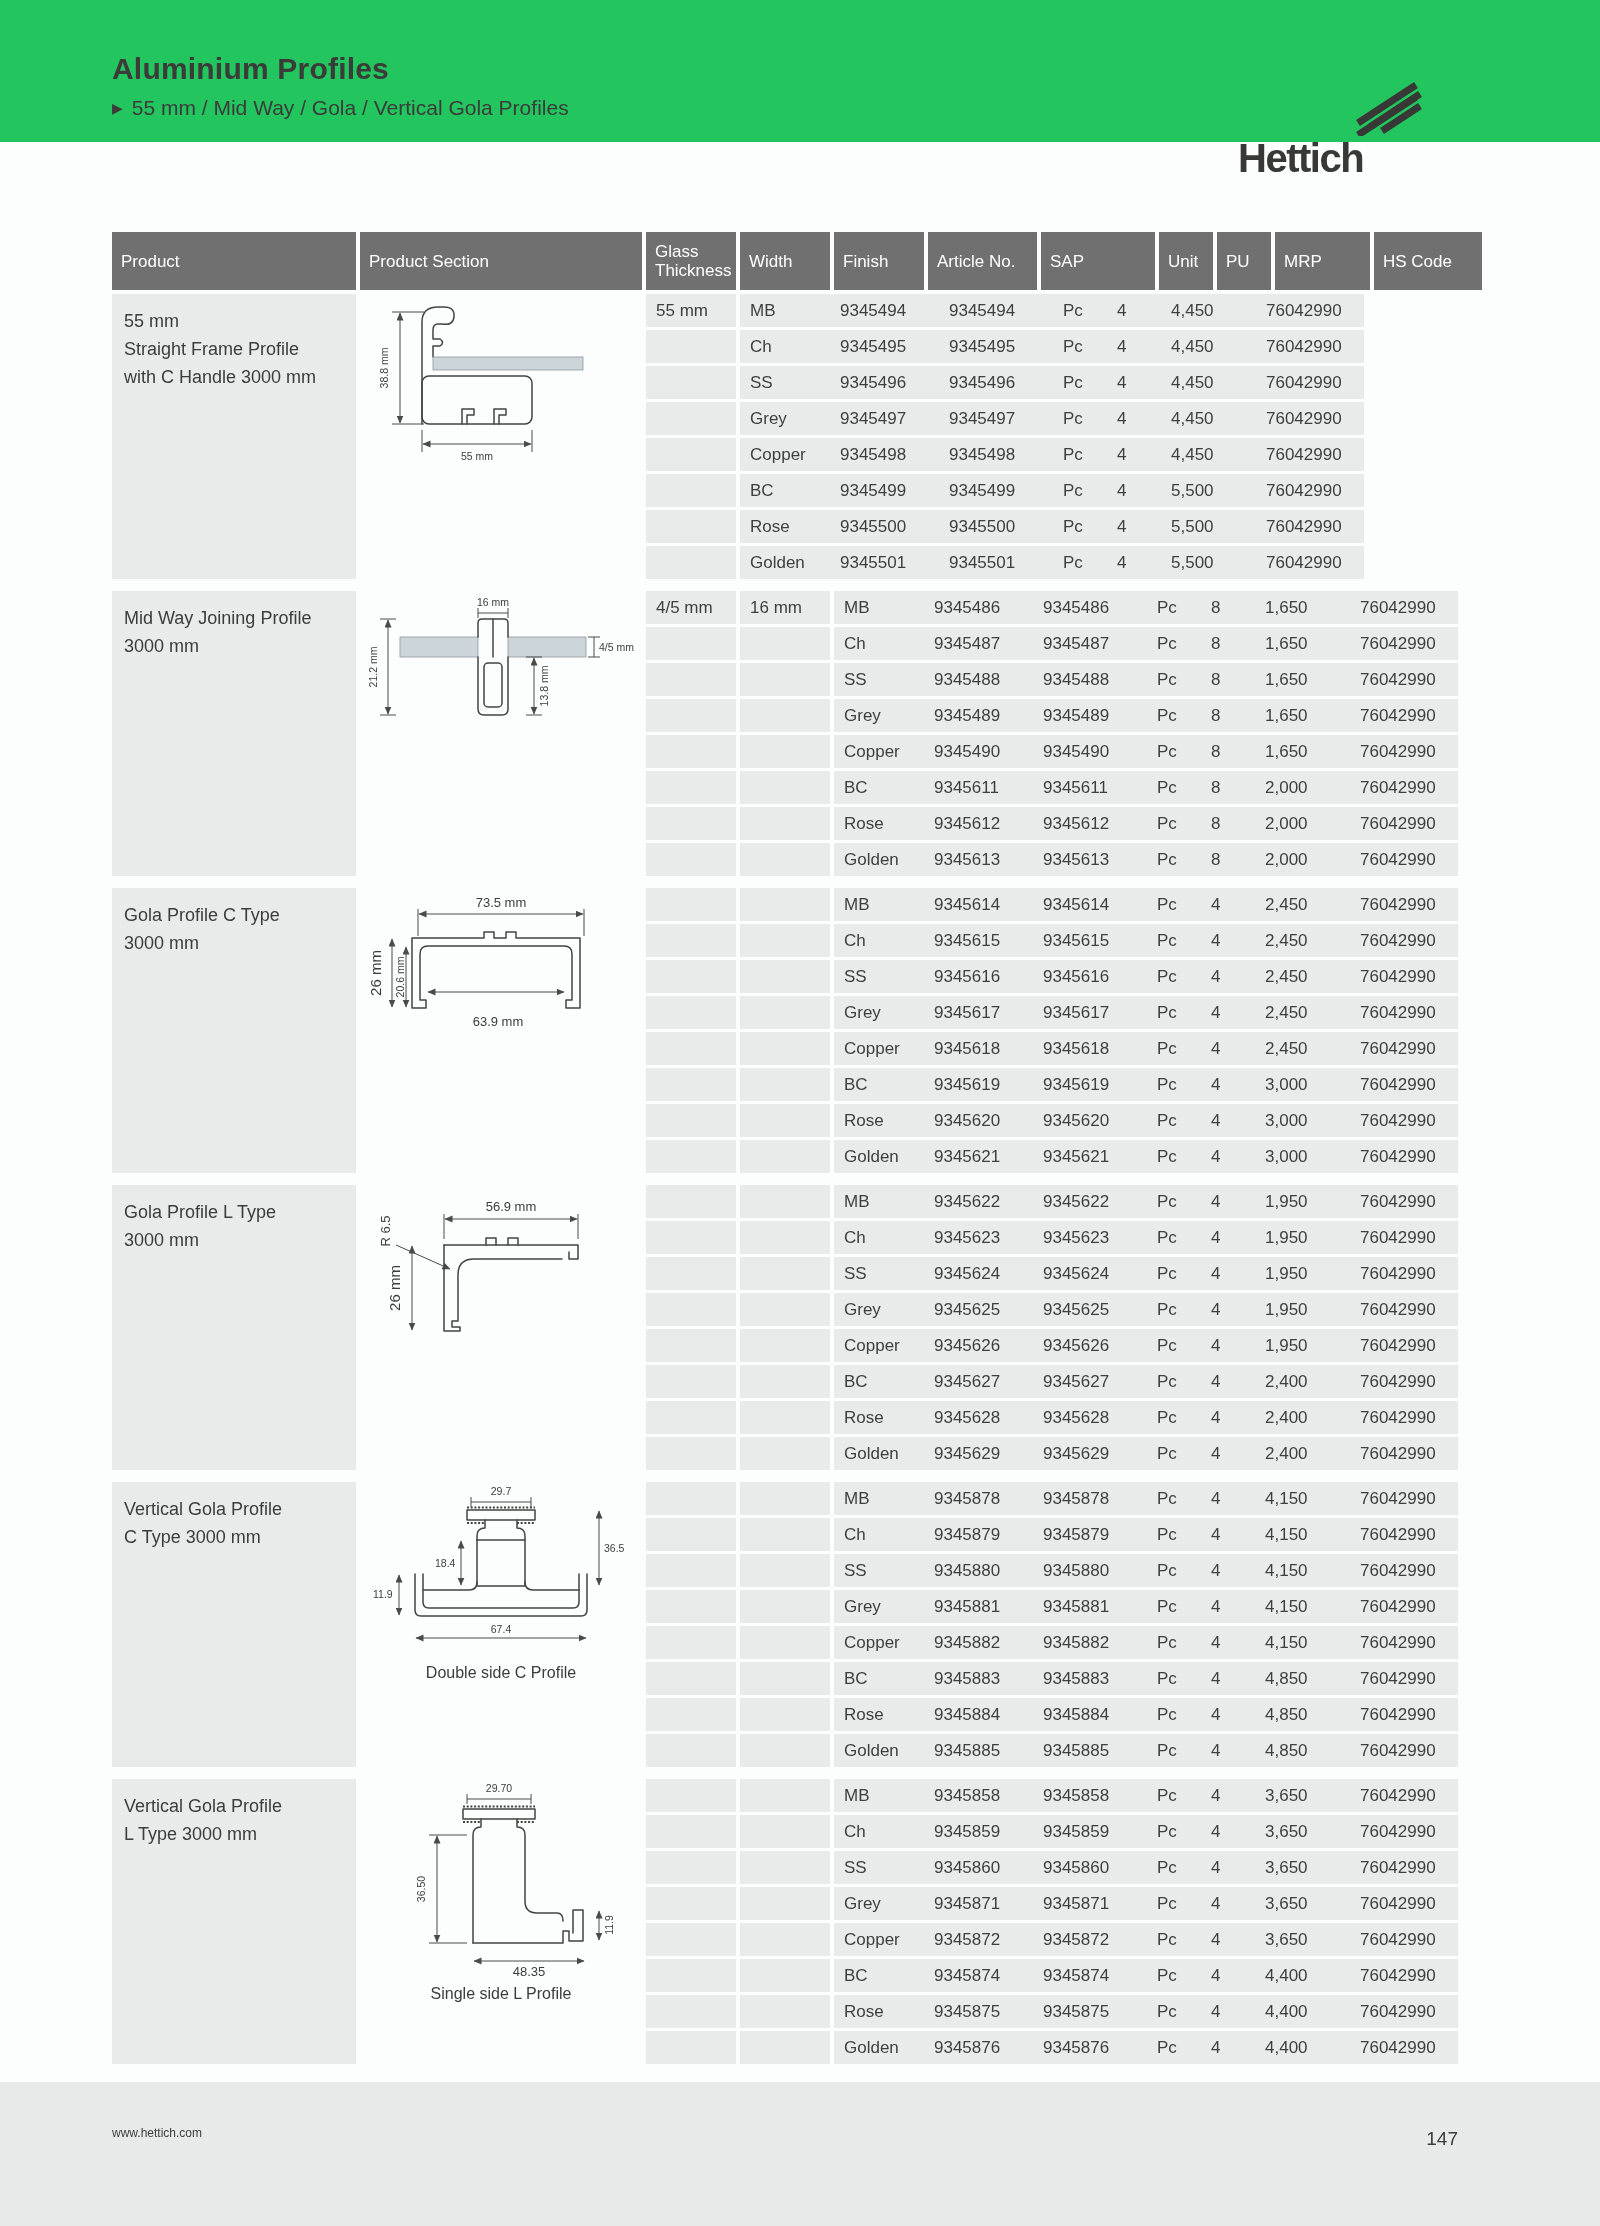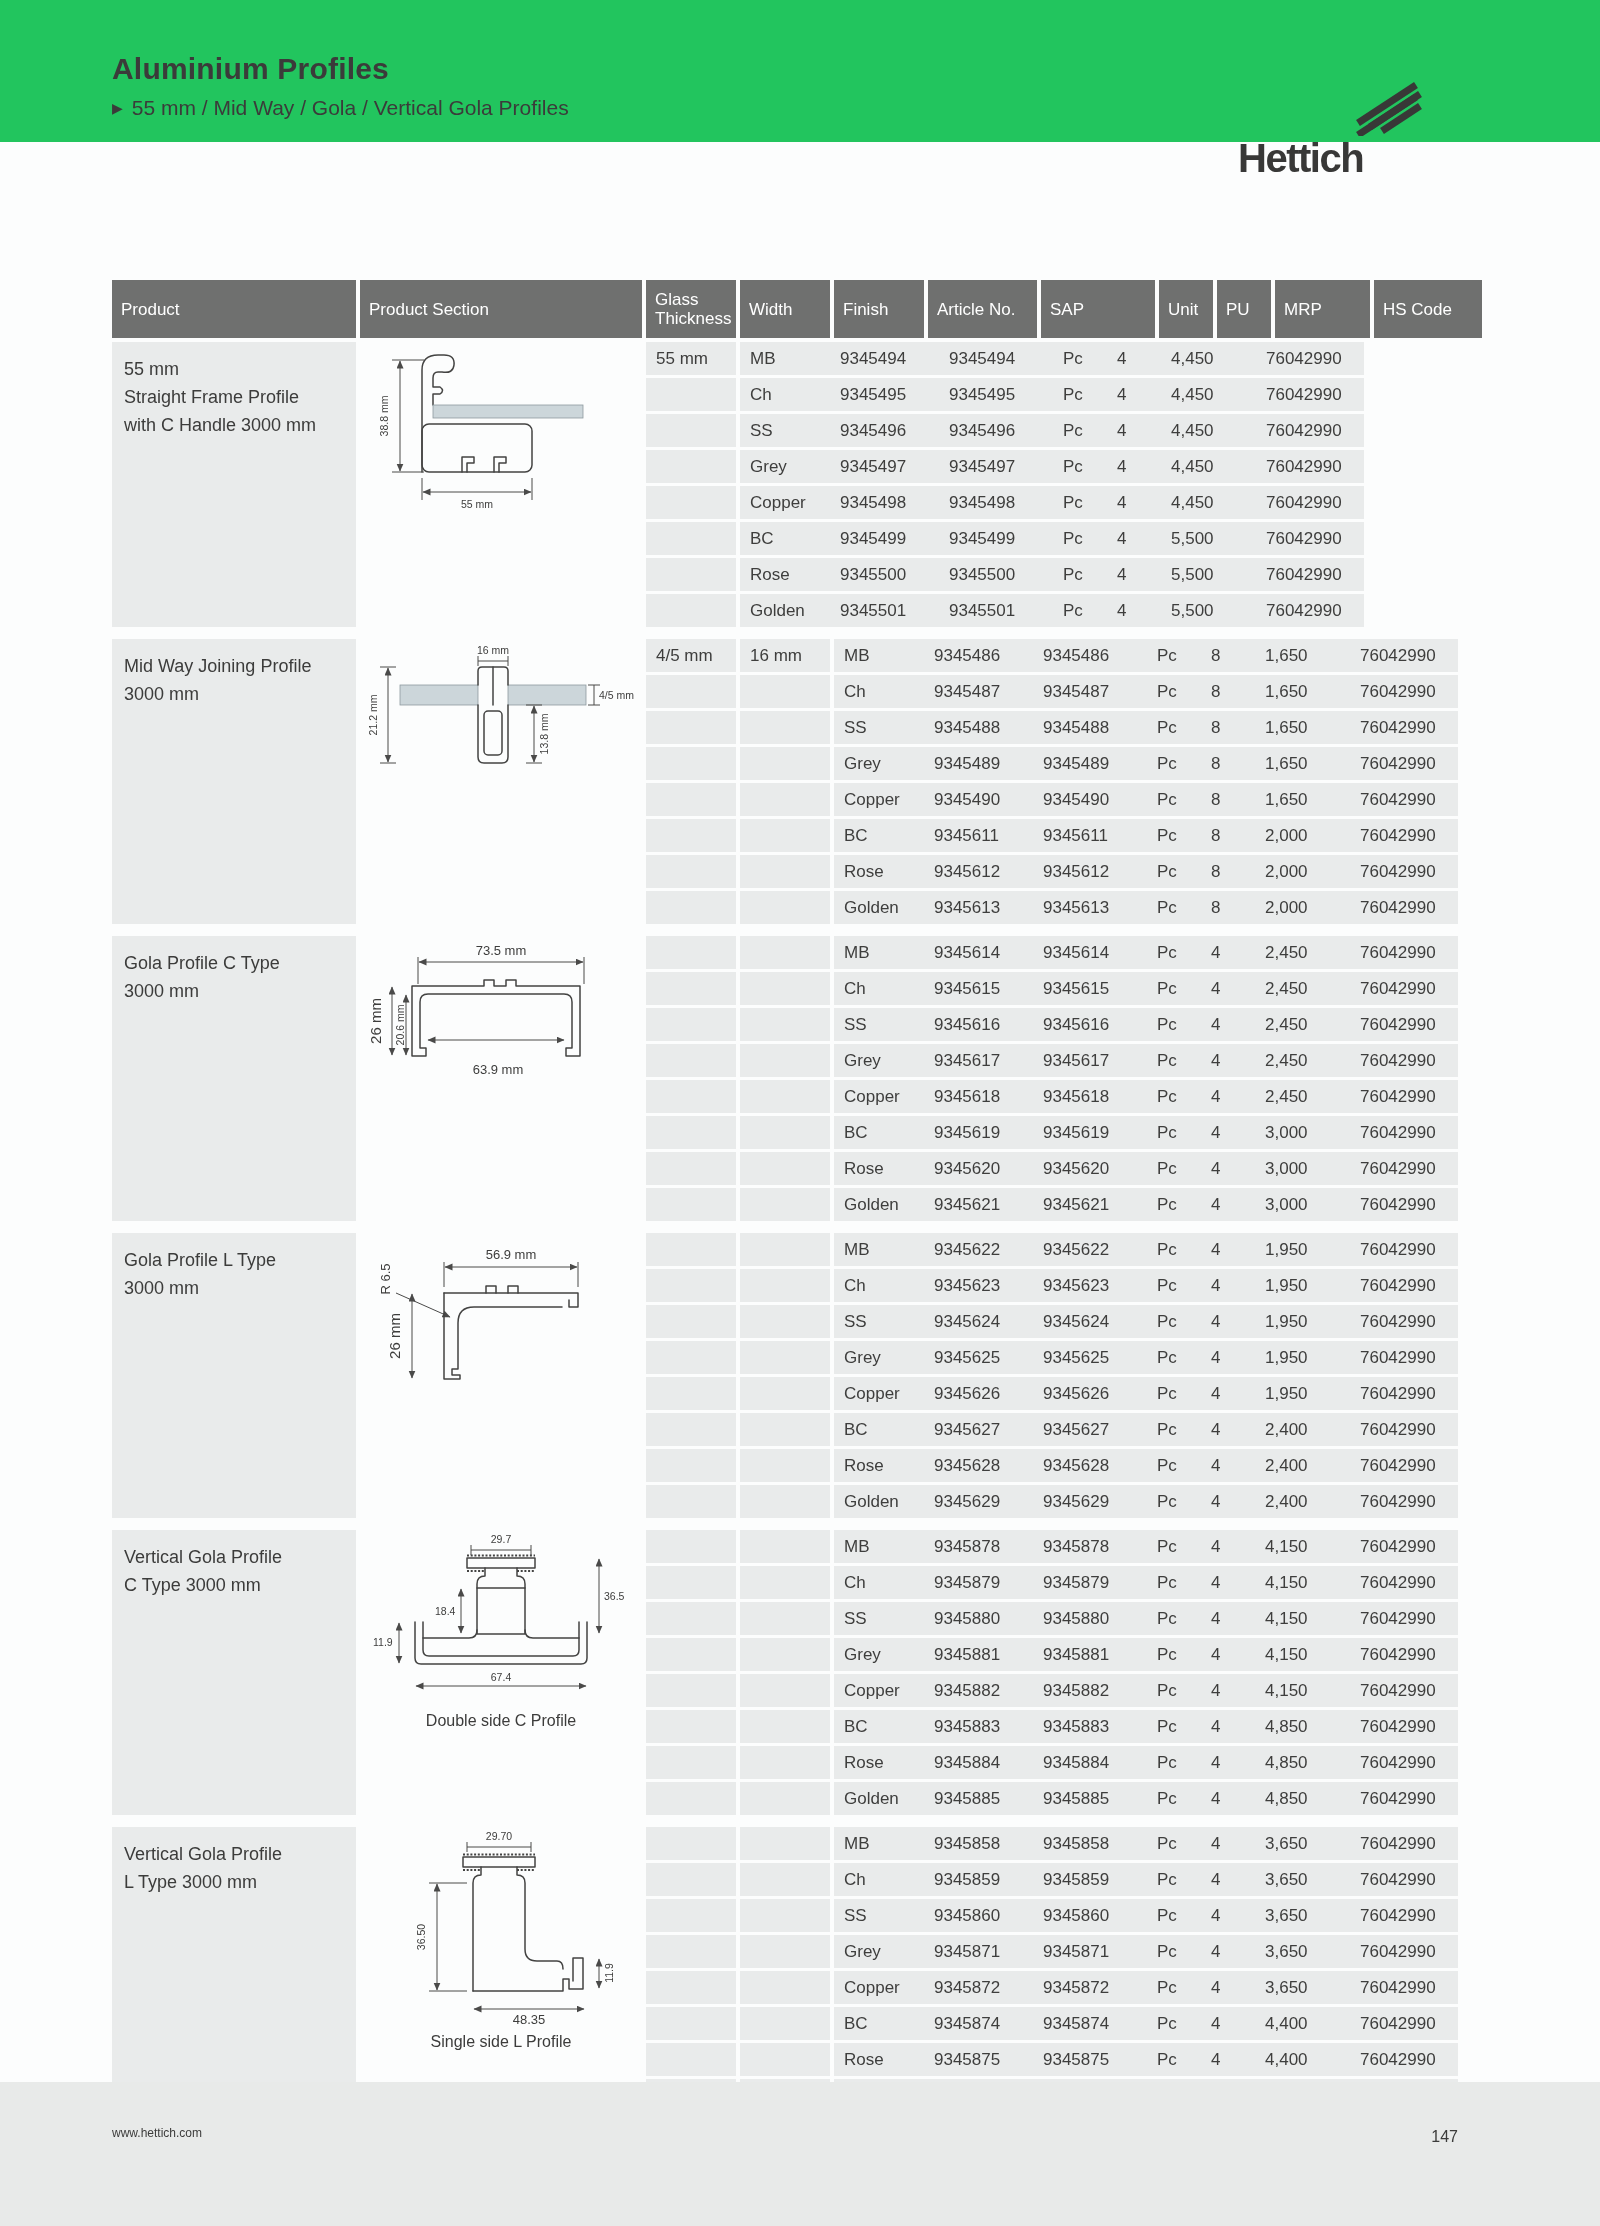--- a/index.html
+++ b/index.html
@@ -15,38 +15,38 @@
 
   .page-title{position:absolute;left:112px;top:52px;margin:0;font-size:30px;font-weight:bold;color:#3b3b3a;letter-spacing:0.2px;}
   .subtitle{position:absolute;left:112px;top:96px;font-size:21px;color:#3b3b3a;display:flex;align-items:center;gap:9px;}
   .tri{font-size:14px;line-height:14px;color:#3b3b3a;}
 
   .logo{position:absolute;right:132px;top:78px;width:230px;height:120px;}
   .logo-text{position:absolute;left:0;top:58px;font-size:40px;font-weight:bold;color:#383837;letter-spacing:-1.5px;}
   .stripes{position:absolute;left:118px;top:0px;}
 
   
-  .table{position:absolute;left:112px;top:232px;width:1372px;margin-top:48px;}
+  .table{position:absolute;left:112px;top:232px;width:1372px;}
   .thead{display:grid;grid-template-columns:244px 282px 90px 90px 90px 109px 114px 54px 54px 95px 108px;gap:4px;height:58px;}
   .th{background:#6f706f;color:#ffffff;font-size:17px;display:flex;align-items:center;padding-left:9px;line-height:19px;}
   .group{display:grid;grid-template-columns:244px 282px 90px 90px 652px;gap:4px;height:285px;margin-top:12px;}
   .group.first{margin-top:4px;}
   .pcell{background:#e9ebeb;padding:13px 12px;font-size:18px;line-height:28px;color:#3c3c3b;}
   .scell{background:transparent;text-align:center;padding-top:4px;}
   .stack{display:grid;grid-auto-rows:33px;row-gap:3px;}
   .stack>div{background:#e9ebeb;line-height:33px;padding-left:10px;font-size:17px;text-align:left;}
   .rows{display:grid;grid-auto-rows:33px;row-gap:3px;}
   .frow{display:grid;grid-template-columns:90px 109px 114px 54px 54px 95px 108px;}
   .fcell{background:#e9ebeb;line-height:33px;padding-left:10px;font-size:17px;white-space:nowrap;overflow:hidden;}
 
   .cap{font-size:16px;color:#3c3c3b;margin-top:2px;}
 
   
   .footer-url{position:absolute;left:112px;top:44px;font-size:12px;color:#3c3c3b;}
-  .pageno{position:absolute;right:142px;top:46px;font-size:16px;color:#3c3c3b;}
+  .pageno{position:absolute;right:142px;top:46px;font-size:19px;color:#3c3c3b;}
 
   
   .pf{stroke:#434342;stroke-width:1.5;fill:none;stroke-linejoin:round;stroke-linecap:round;}
   .dim{stroke:#4a4a49;stroke-width:1;fill:none;}
   .glass{fill:#ccd6da;stroke:#8e999e;stroke-width:0.8;}
   .kn{stroke:#434342;stroke-width:1.8;stroke-dasharray:2 1.7;fill:none;}
   svg text{fill:#3d3d3c;font-family:"Liberation Sans", sans-serif;}
   .dt{font-size:13px;}
   .dts{font-size:10.5px;}
   .dt2{font-size:15px;}

